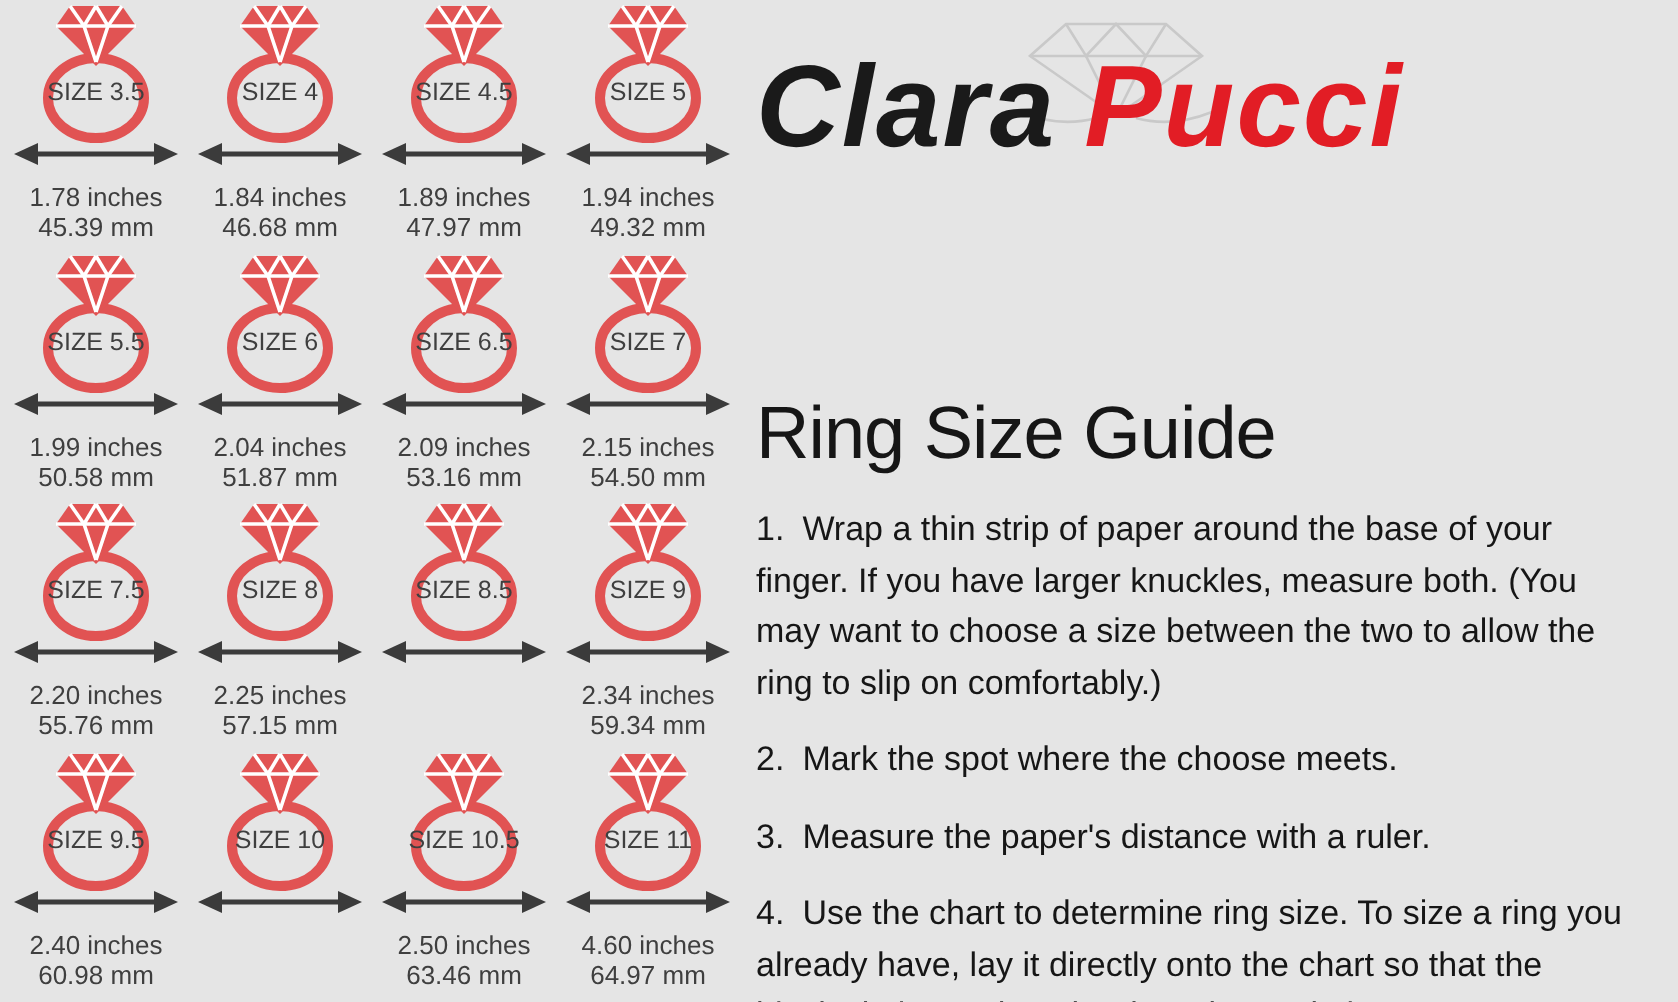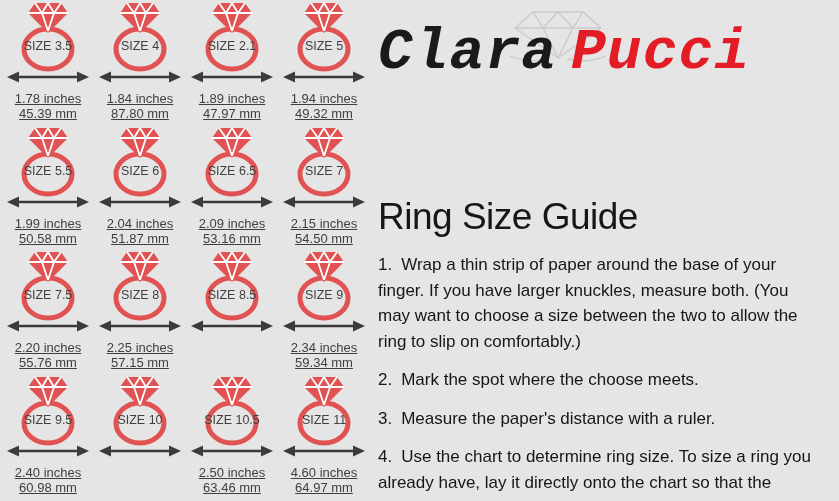--- a/index.html
+++ b/index.html
@@ -13,30 +13,30 @@
   .ring-figure{position:relative;width:92px;height:82px;}
   .ring-figure svg{display:block;}
   .ring-band{fill:none;stroke:var(--ring-red);stroke-width:5px;}
   .gem{fill:var(--ring-red);stroke:none;}
   .facet{stroke:#fff;stroke-width:1.8px;fill:none;}
   .arrow-line{stroke:var(--arrow-gray);stroke-width:2.4px;}
   .arrow-head{fill:var(--arrow-gray);}
   .size-label{position:absolute;left:0;top:37px;width:100%;
               font-size:12.5px;color:var(--meas-text);letter-spacing:0;}
   .meas{font-size:13px;line-height:1.16;color:var(--meas-text);margin-top:7px;}
-  .meas div{white-space:nowrap;text-decoration:underline;}
+  .meas div{white-space:nowrap;}
 
   
   .right-col{position:absolute;left:378px;top:0;width:452px;}
   .logo{position:absolute;left:0;top:4px;width:452px;height:110px;}
   .logo-diamond{position:absolute;left:126px;top:2px;}
   .logo-diamond path,.logo-diamond line,.logo-diamond polyline,.logo-diamond polygon
       {fill:none;stroke:var(--diamond-gray);stroke-width:1.3px;}
   .logo-text{position:absolute;left:0;top:16px;white-space:nowrap;
-             font-family:Liberation Mono, monospace;font-style:italic;font-weight:700;
+             font-family:Liberation Sans, sans-serif;font-style:italic;font-weight:700;
              font-size:58px;letter-spacing:1px;z-index:2;}
   .logo-first{color:var(--logo-black);}
   .logo-second{color:var(--brand-red);margin-left:14px;}
 
   .guide-title{position:absolute;left:0;top:196px;
                font-size:37px;font-weight:400;color:var(--ink);letter-spacing:-0.5px;}
   .instructions{position:absolute;left:0;top:252px;width:452px;}
   .instructions p{margin:0 15px 13px 0;font-size:17px;line-height:25.5px;color:var(--ink);}
   .instructions .num{margin-right:9px;}
 </style>
@@ -87,43 +87,43 @@
         <g>
           <line class="arrow-line" x1="14" y1="75" x2="78" y2="75"></line>
           <polygon class="arrow-head" points="5,75 17,69.5 17,80.5"></polygon>
           <polygon class="arrow-head" points="87,75 75,69.5 75,80.5"></polygon>
         </g>
       </svg>
       <span class="size-label">SIZE 4</span>
     </div>
     <div class="meas">
       <div class="inches">1.84 inches</div>
-      <div class="mm">87.80 mm</div>
-    </div>
-  </div>
-
-  <div class="ring-cell">
-    <div class="ring-figure">
-      <svg width="92" height="82" viewBox="0 0 92 82">
-        <ellipse class="ring-band" cx="46" cy="47" rx="24" ry="20"></ellipse>
-        <polygon class="gem" points="33,1 59,1 66,11 46,31 26,11"></polygon>
-        <line class="facet" x1="26" y1="11" x2="66" y2="11"></line>
-        <line class="facet" x1="33" y1="1" x2="40" y2="11"></line>
-        <line class="facet" x1="46" y1="1" x2="40" y2="11"></line>
-        <line class="facet" x1="46" y1="1" x2="52" y2="11"></line>
-        <line class="facet" x1="59" y1="1" x2="52" y2="11"></line>
-        <line class="facet" x1="40" y1="11" x2="46" y2="29"></line>
-        <line class="facet" x1="52" y1="11" x2="46" y2="29"></line>
-        <g>
-          <line class="arrow-line" x1="14" y1="75" x2="78" y2="75"></line>
-          <polygon class="arrow-head" points="5,75 17,69.5 17,80.5"></polygon>
-          <polygon class="arrow-head" points="87,75 75,69.5 75,80.5"></polygon>
-        </g>
-      </svg>
-      <span class="size-label">SIZE 2.1</span>
+      <div class="mm">46.68 mm</div>
+    </div>
+  </div>
+
+  <div class="ring-cell">
+    <div class="ring-figure">
+      <svg width="92" height="82" viewBox="0 0 92 82">
+        <ellipse class="ring-band" cx="46" cy="47" rx="24" ry="20"></ellipse>
+        <polygon class="gem" points="33,1 59,1 66,11 46,31 26,11"></polygon>
+        <line class="facet" x1="26" y1="11" x2="66" y2="11"></line>
+        <line class="facet" x1="33" y1="1" x2="40" y2="11"></line>
+        <line class="facet" x1="46" y1="1" x2="40" y2="11"></line>
+        <line class="facet" x1="46" y1="1" x2="52" y2="11"></line>
+        <line class="facet" x1="59" y1="1" x2="52" y2="11"></line>
+        <line class="facet" x1="40" y1="11" x2="46" y2="29"></line>
+        <line class="facet" x1="52" y1="11" x2="46" y2="29"></line>
+        <g>
+          <line class="arrow-line" x1="14" y1="75" x2="78" y2="75"></line>
+          <polygon class="arrow-head" points="5,75 17,69.5 17,80.5"></polygon>
+          <polygon class="arrow-head" points="87,75 75,69.5 75,80.5"></polygon>
+        </g>
+      </svg>
+      <span class="size-label">SIZE 4.5</span>
     </div>
     <div class="meas">
       <div class="inches">1.89 inches</div>
       <div class="mm">47.97 mm</div>
     </div>
   </div>
 
   <div class="ring-cell">
     <div class="ring-figure">
       <svg width="92" height="82" viewBox="0 0 92 82">

